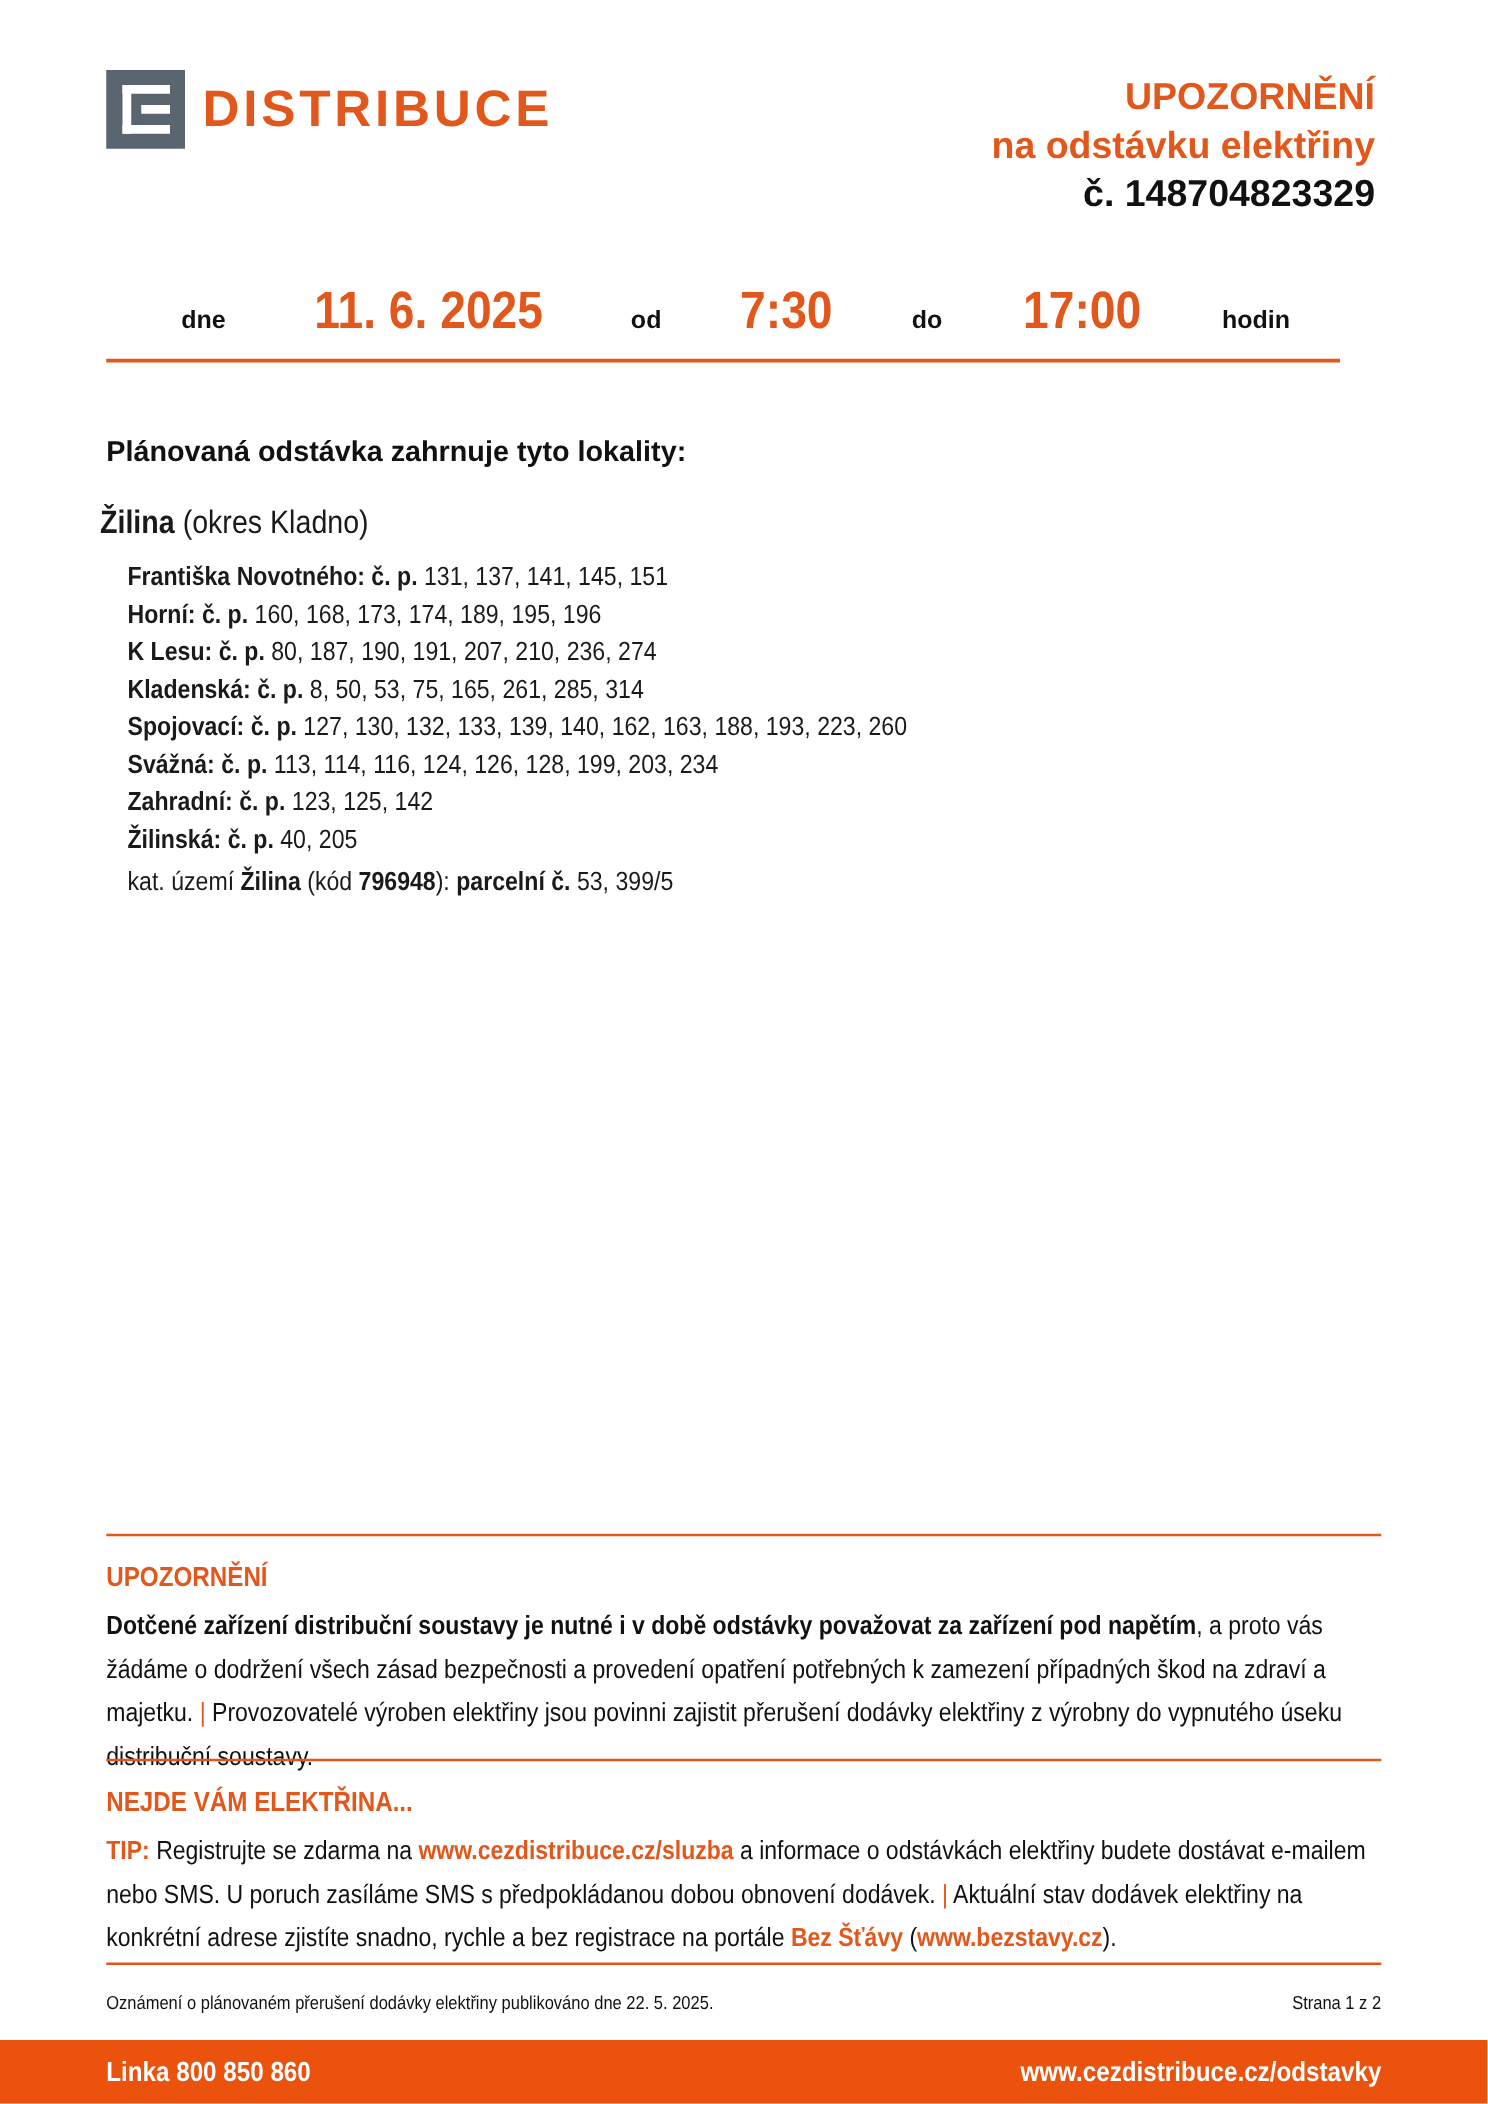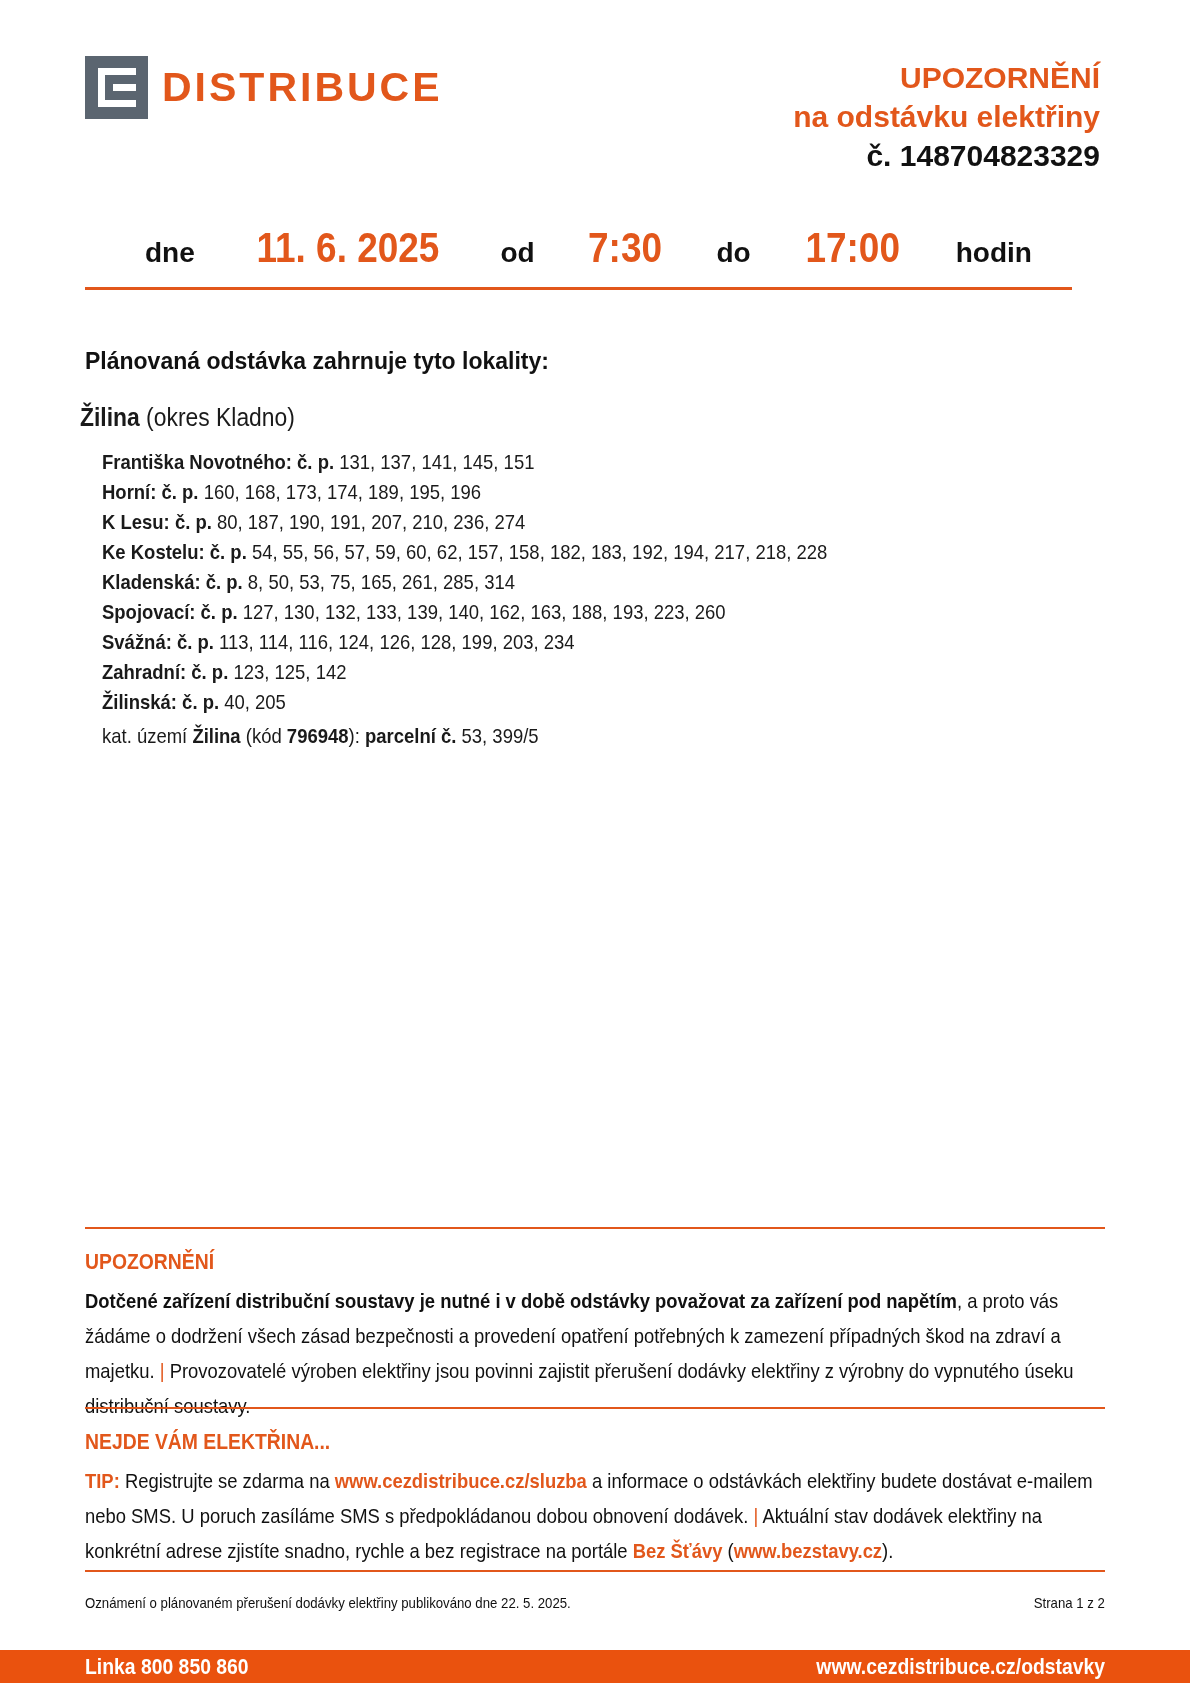--- a/index.html
+++ b/index.html
@@ -24,21 +24,21 @@
   .brand-text{font-size:41px;font-weight:bold;color:var(--accent);letter-spacing:3px;margin-left:14px;}
 
   .header-right{position:absolute;top:58px;right:90px;text-align:right;line-height:39px;}
   .header-right .t1,.header-right .t2{font-size:30px;font-weight:bold;color:var(--accent);}
   .header-right .t3{font-size:30px;font-weight:bold;color:#111;}
 
   
   .schedule{position:absolute;left:85px;top:224px;width:987px;height:66px;
     border-bottom:3px solid var(--accent);display:flex;align-items:baseline;
     justify-content:space-between;padding:0;box-sizing:border-box;}
-  .schedule .lbl{font-size:28px;font-weight:bold;color:#111;}
+  .schedule .lbl{font-size:20px;font-weight:bold;color:#111;}
   .schedule .val{font-size:42px;font-weight:bold;color:var(--accent);text-align:right;}
   .schedule .pad-l{margin-left:60px;} .schedule .pad-r{margin-right:40px;}
 
   
   .loc-heading{position:absolute;left:85px;top:348px;font-size:23px;font-weight:bold;color:#111;}
   .localities{position:absolute;left:80px;top:402px;width:1030px;}
   .city-line{font-size:26px;margin-bottom:14px;}
   .city-line .city{font-weight:bold;}
   .street-list{margin-left:22px;font-size:21px;line-height:30px;}
   .street-row{white-space:nowrap;}
@@ -48,21 +48,21 @@
   .section{position:absolute;left:85px;width:1020px;border-top:2px solid var(--accent);}
   .warning-section{top:1227px;}
   .nopower-section{top:1407px;}
   .section h2{margin:20px 0 8px 0;font-size:22px;color:var(--accent);font-weight:bold;}
   .rich-par{font-size:21px;line-height:35px;color:#111;}
 
   .footer-rule{position:absolute;left:85px;top:1570px;width:1020px;border-top:2px solid var(--accent);}
   .footer-note{position:absolute;left:85px;top:1594px;width:1020px;font-size:15px;color:#111;
     display:flex;justify-content:space-between;align-items:baseline;gap:11px;}
 
-  .bottom-bar{position:absolute;left:0;right:0;bottom:0;height:33px;background:var(--bar,#EA520E);
+  .bottom-bar{position:absolute;left:0;right:0;bottom:0;height:51px;background:var(--bar,#EA520E);
     display:flex;align-items:center;justify-content:space-between;padding:0 85px;}
   .bottom-bar .txt{color:#fff;font-size:22px;font-weight:bold;}
 </style>
 </head>
 <body style="--accent: #E2571B; --bar: #EA520E;">
 
 <div class="logo-row">
   <div class="cez-mark">
     <div class="frame"></div>
     <div class="mid"></div>
@@ -100,23 +100,20 @@
       </div>
 
       <div class="street-row">
         <span class="cx"><span class="b">Horní: č. p.</span><span> 160, 168, 173, 174, 189, 195, 196</span></span>
       </div>
 
       <div class="street-row">
         <span class="cx"><span class="b">K Lesu: č. p.</span><span> 80, 187, 190, 191, 207, 210, 236, 274</span></span>
       </div>
 
-      <div class="street-row">
-        <span class="cx"><span class="b">Ke Kostelu: č. p.</span><span> 54, 55, 56, 57, 59, 60, 62, 157, 158, 182, 183, 192, 194, 217, 218, 228</span></span>
-      </div>
 
       <div class="street-row">
         <span class="cx"><span class="b">Kladenská: č. p.</span><span> 8, 50, 53, 75, 165, 261, 285, 314</span></span>
       </div>
 
 
       <div class="street-row">
         <span class="cx"><span class="b">Spojovací: č. p.</span><span> 127, 130, 132, 133, 139, 140, 162, 163, 188, 193, 223, 260</span></span>
       </div>
 

